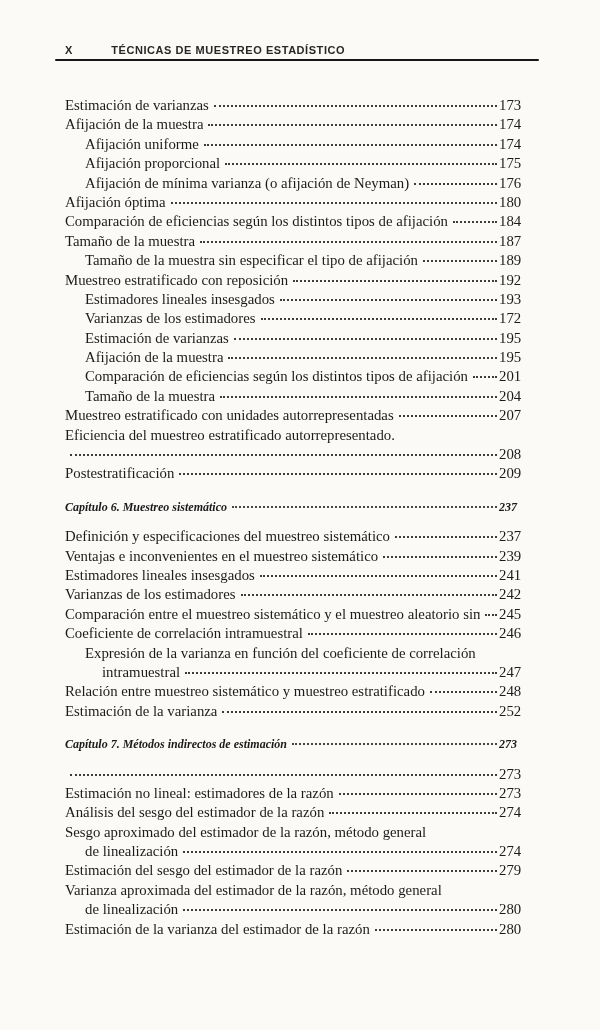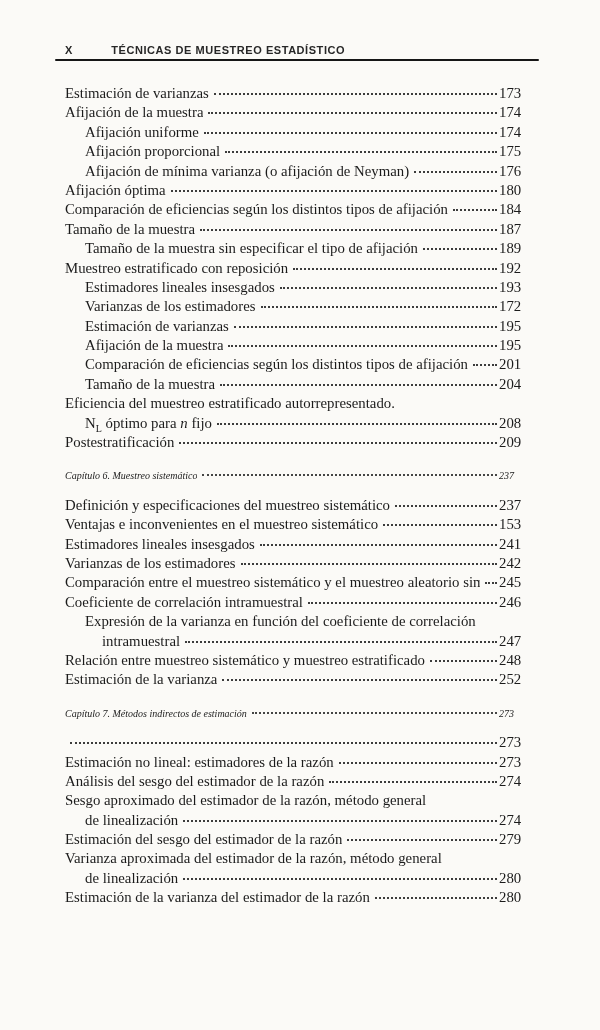--- a/index.html
+++ b/index.html
@@ -18,39 +18,39 @@
     font-family:"Liberation Sans", sans-serif;
     color:#272727;
   }
   .roman-pg { font-size:11px; font-weight:600; letter-spacing:1px; }
   .book-title { font-size:11px; font-weight:700; letter-spacing:0.55px; }
   .header-rule {
     height:2px; background:#161616; border-radius:1px;
     margin:3px -6px 0 -10px;
   }
 
-  .toc { margin-top:23px; font-size:14.8px; }
+  .toc { margin-top:35px; font-size:14.8px; }
   .row {
     display:flex; align-items:baseline;
     line-height:19.4px; height:19.4px;
     white-space:nowrap;
   }
   .txt { flex:0 1 auto; overflow:hidden; }
   .ind-1 .txt { padding-left:20px; }
   .ind-2 .txt { padding-left:37px; }
   .dots {
     flex:1 1 auto; min-width:12px;
     border-bottom:2px dotted #3c3c3c;
     transform:translateY(-3px);
     margin:0 2px 0 5px;
   }
   .nodots { flex:1 1 auto; }
   .pg { flex:none; width:34px; text-align:left; }
 
-  .chapter-row { font-weight:400; font-style:italic; margin:14px 0 10px 0; font-size:10px; }
+  .chapter-row { font-weight:700; font-style:italic; margin:14px 0 10px 0; font-size:12px; }
   .chapter-row .dots { border-bottom-color:#454545; }
 
   sub.sb { font-size:10px; line-height:0; }
   .it { font-style:italic; }
 </style>
 </head>
 <body>
 
 <div class="page">
 
@@ -135,26 +135,30 @@
         <span class="txt">Comparación de eficiencias según los distintos tipos de afijación</span>
         <span class="dots"></span>
         <span class="pg">201</span>
       </div>
       <div class="row ind-1">
         <span class="txt">Tamaño de la muestra</span>
         <span class="dots"></span>
         <span class="pg">204</span>
       </div>
       <div class="row">
+        <span class="txt">Muestreo estratificado con unidades autorrepresentadas</span>
+        <span class="dots"></span>
+        <span class="pg">207</span>
+      </div>
+      <div class="row">
         <span class="txt">Eficiencia del muestreo estratificado autorrepresentado.</span>
         <span class="nodots"></span>
         <span class="pg"></span>
       </div>
       <div class="row ind-1">
-        <span class="txt"><span>N</span><sub class="sb">L</sub><span> óptimo para </span><span class="it">n</span><span> fijo</span></span>
         <span class="dots"></span>
         <span class="pg">208</span>
       </div>
       <div class="row">
         <span class="txt">Postestratificación</span>
         <span class="dots"></span>
         <span class="pg">209</span>
       </div>
       <div class="row chapter-row">
         <span class="txt">Capítulo 6. Muestreo sistemático</span>
@@ -162,21 +166,21 @@
         <span class="pg">237</span>
       </div>
       <div class="row">
         <span class="txt">Definición y especificaciones del muestreo sistemático</span>
         <span class="dots"></span>
         <span class="pg">237</span>
       </div>
       <div class="row">
         <span class="txt">Ventajas e inconvenientes en el muestreo sistemático</span>
         <span class="dots"></span>
-        <span class="pg">153</span>
+        <span class="pg">239</span>
       </div>
       <div class="row">
         <span class="txt">Estimadores lineales insesgados</span>
         <span class="dots"></span>
         <span class="pg">241</span>
       </div>
       <div class="row">
         <span class="txt">Varianzas de los estimadores</span>
         <span class="dots"></span>
         <span class="pg">242</span>

